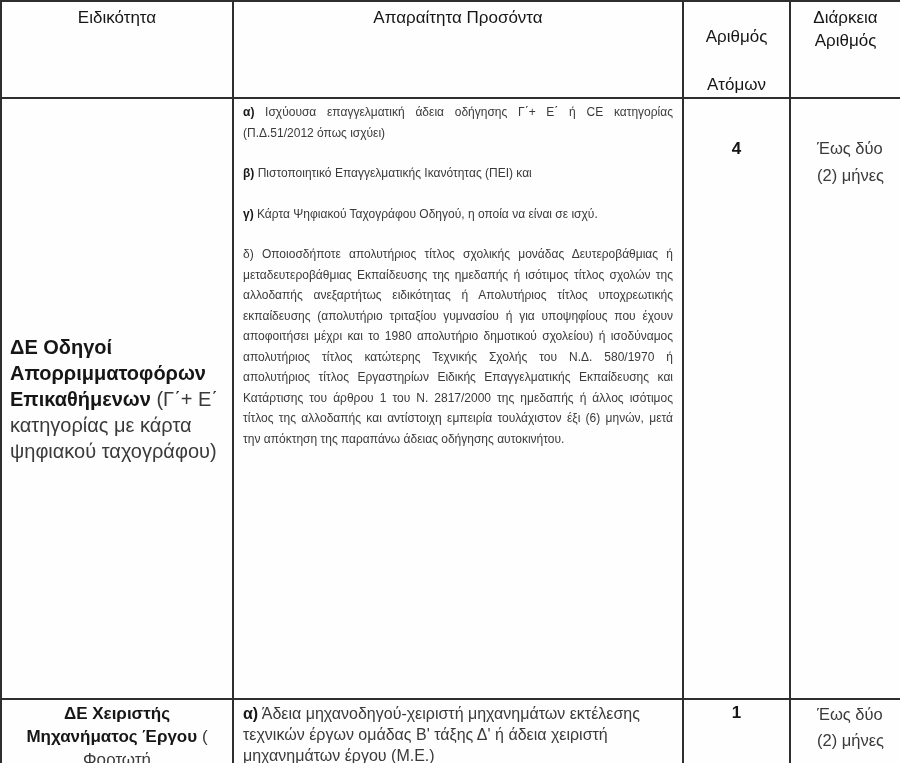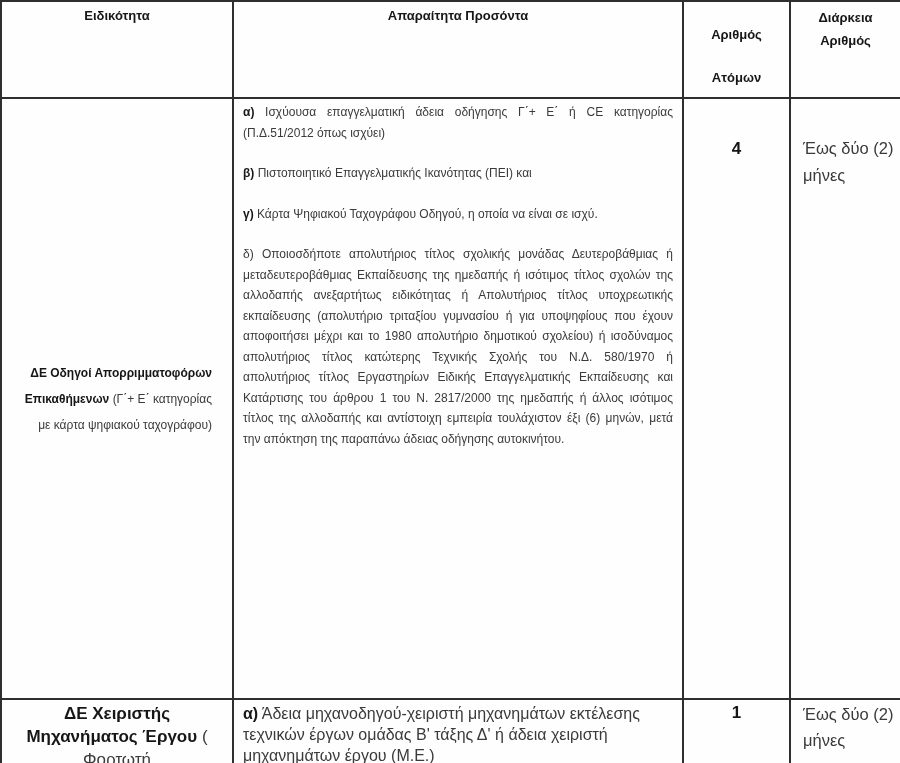--- a/index.html
+++ b/index.html
@@ -17,33 +17,33 @@
     border-collapse:collapse;
     table-layout:fixed;
   }
   td, th {
     border:2px solid #2e2e2e;
     vertical-align:top;
     font-family:"Liberation Sans", sans-serif;
   }
   
   tr.header-row { height:97px; }
-  th { font-weight:bold; color:#161616; font-size:13px; text-align:center; }
+  th { font-weight:normal; color:#161616; font-size:17px; text-align:center; }
   th.h-spec, th.h-qual { padding-top:6px; }
   th.h-count { padding-top:25px; }
   th.h-count .line2 { margin-top:28px;text-align:center; }
   th.h-dur { padding-top:4px; line-height:23px; }
   
   tr.row1 { height:601px; }
   td.spec-cell {
     vertical-align:middle;
-    text-align:right;
-    font-size:12px;
+    text-align:left;
+    font-size:20px;
     line-height:26px;
-    padding:0 20px;
+    padding:0 8px;
     color:#3a3a3a;
   }
   td.spec-cell b, td.spec-cell-2 b { color:#161616; }
   td.qual-cell {
     padding:3px 9px 0 9px;
     font-size:12px;
     line-height:20.5px;
     text-align:justify;
     color:#3a3a3a;
   }
@@ -53,21 +53,21 @@
   td.count-cell {
     text-align:center;
     font-weight:bold;
     font-size:17px;
     color:#161616;
   }
   tr.row1 td.count-cell { padding-top:40px; }
   td.dur-cell {
     font-size:16.5px;
     line-height:27px;
-    padding-left:12px;
+    padding-left:26px;
     color:#3a3a3a;
   }
   tr.row1 td.dur-cell { padding-top:36px; }
   
   tr.row2 { height:120px; }
   td.spec-cell-2 {
     text-align:center;
     font-size:17px;
     line-height:23px;
     padding:2px 8px 0 8px;

